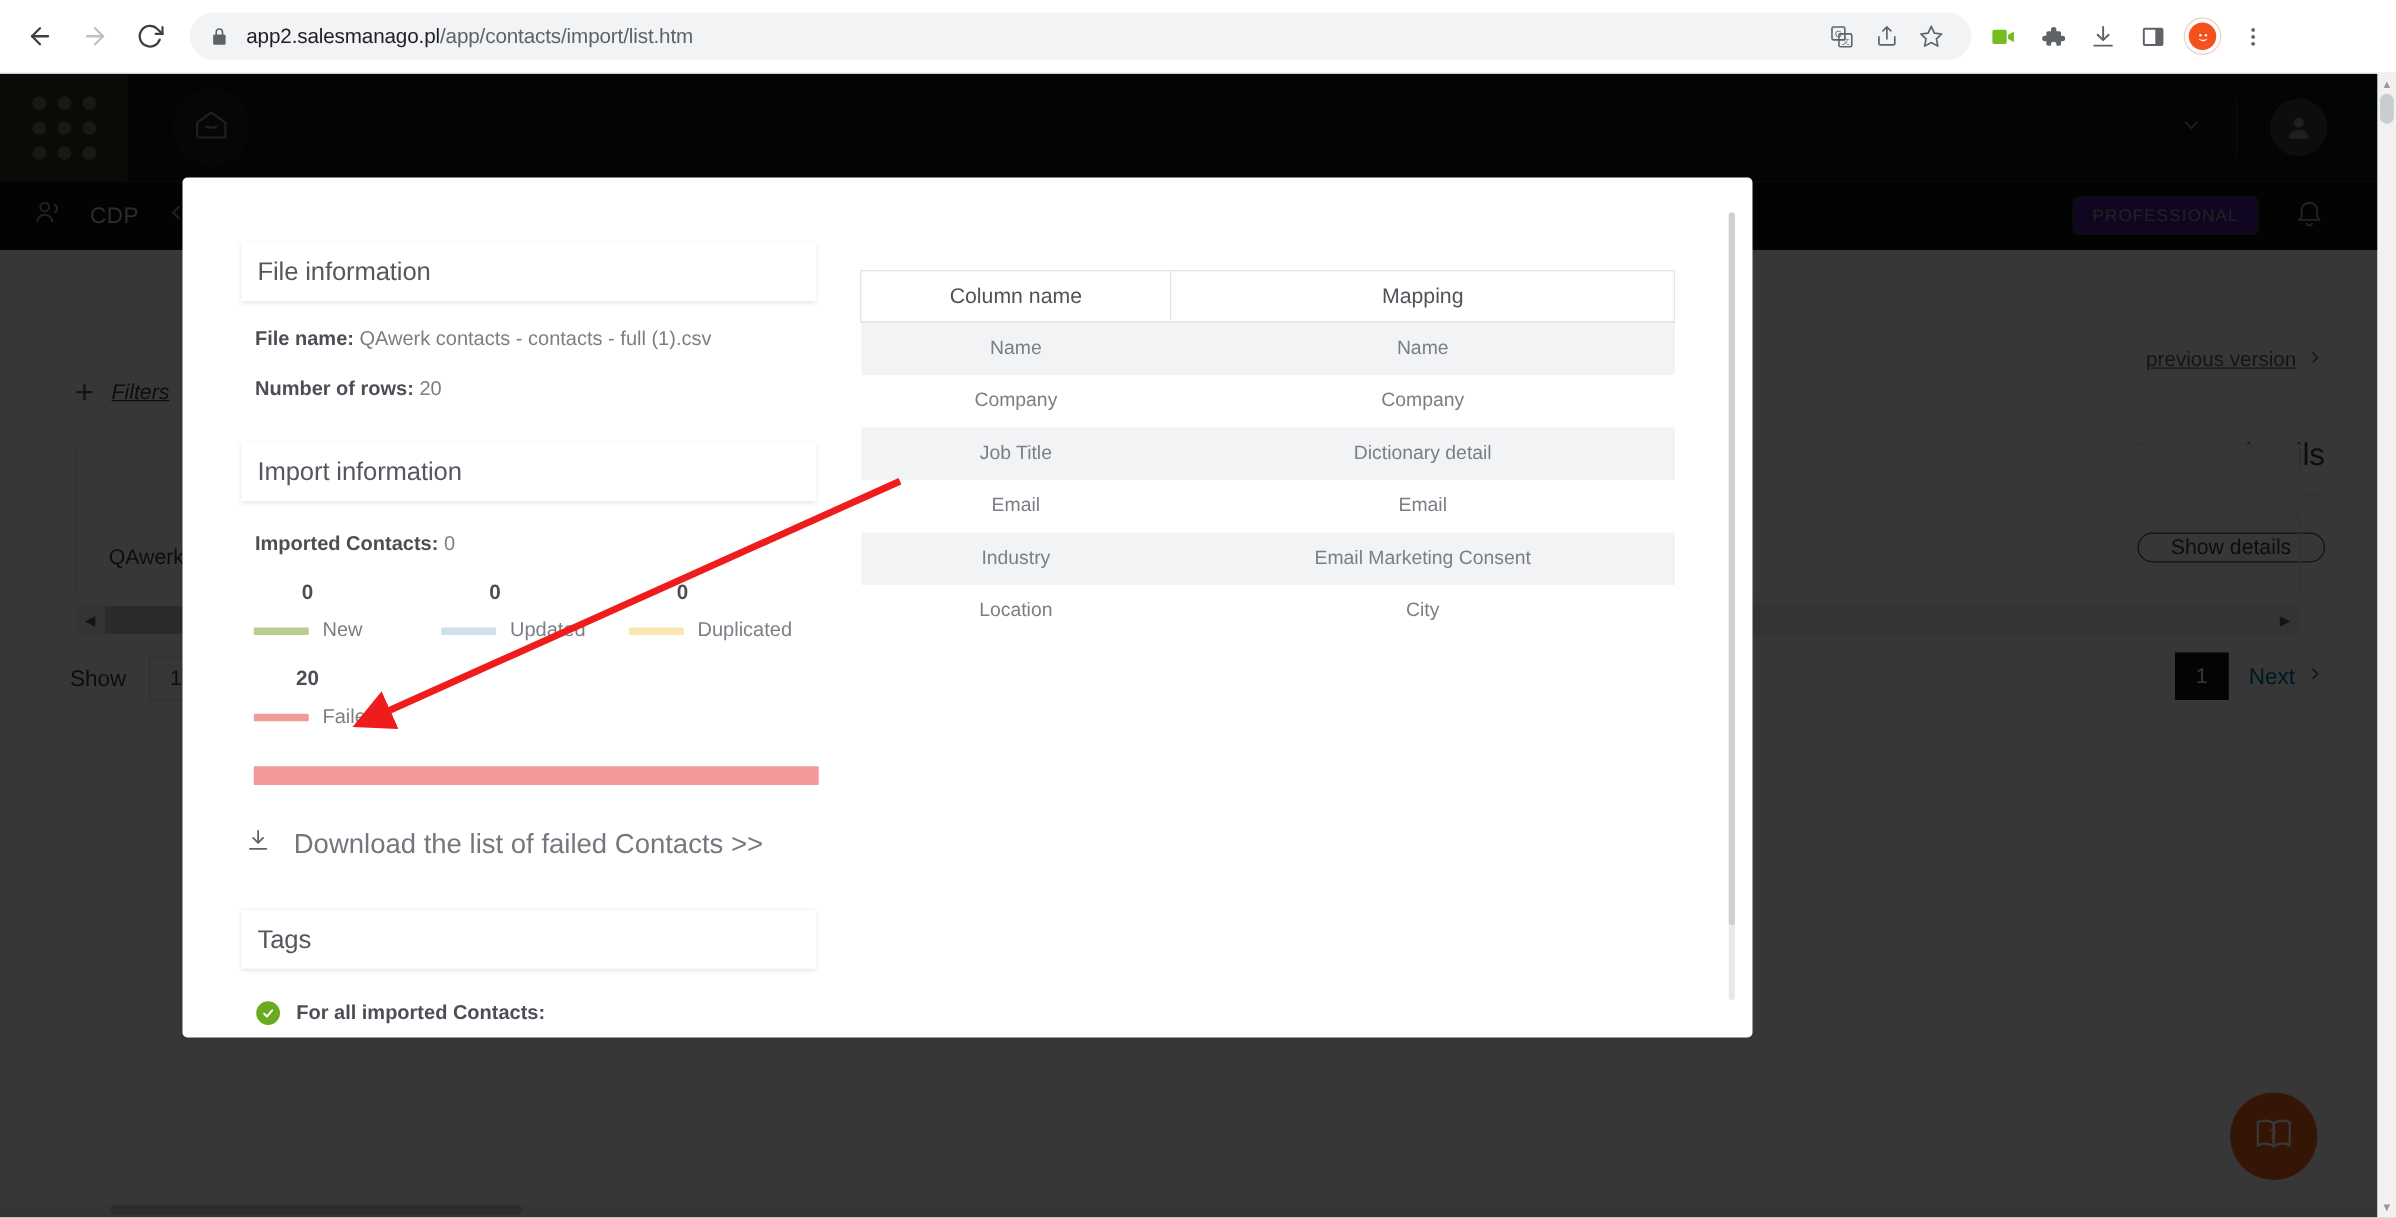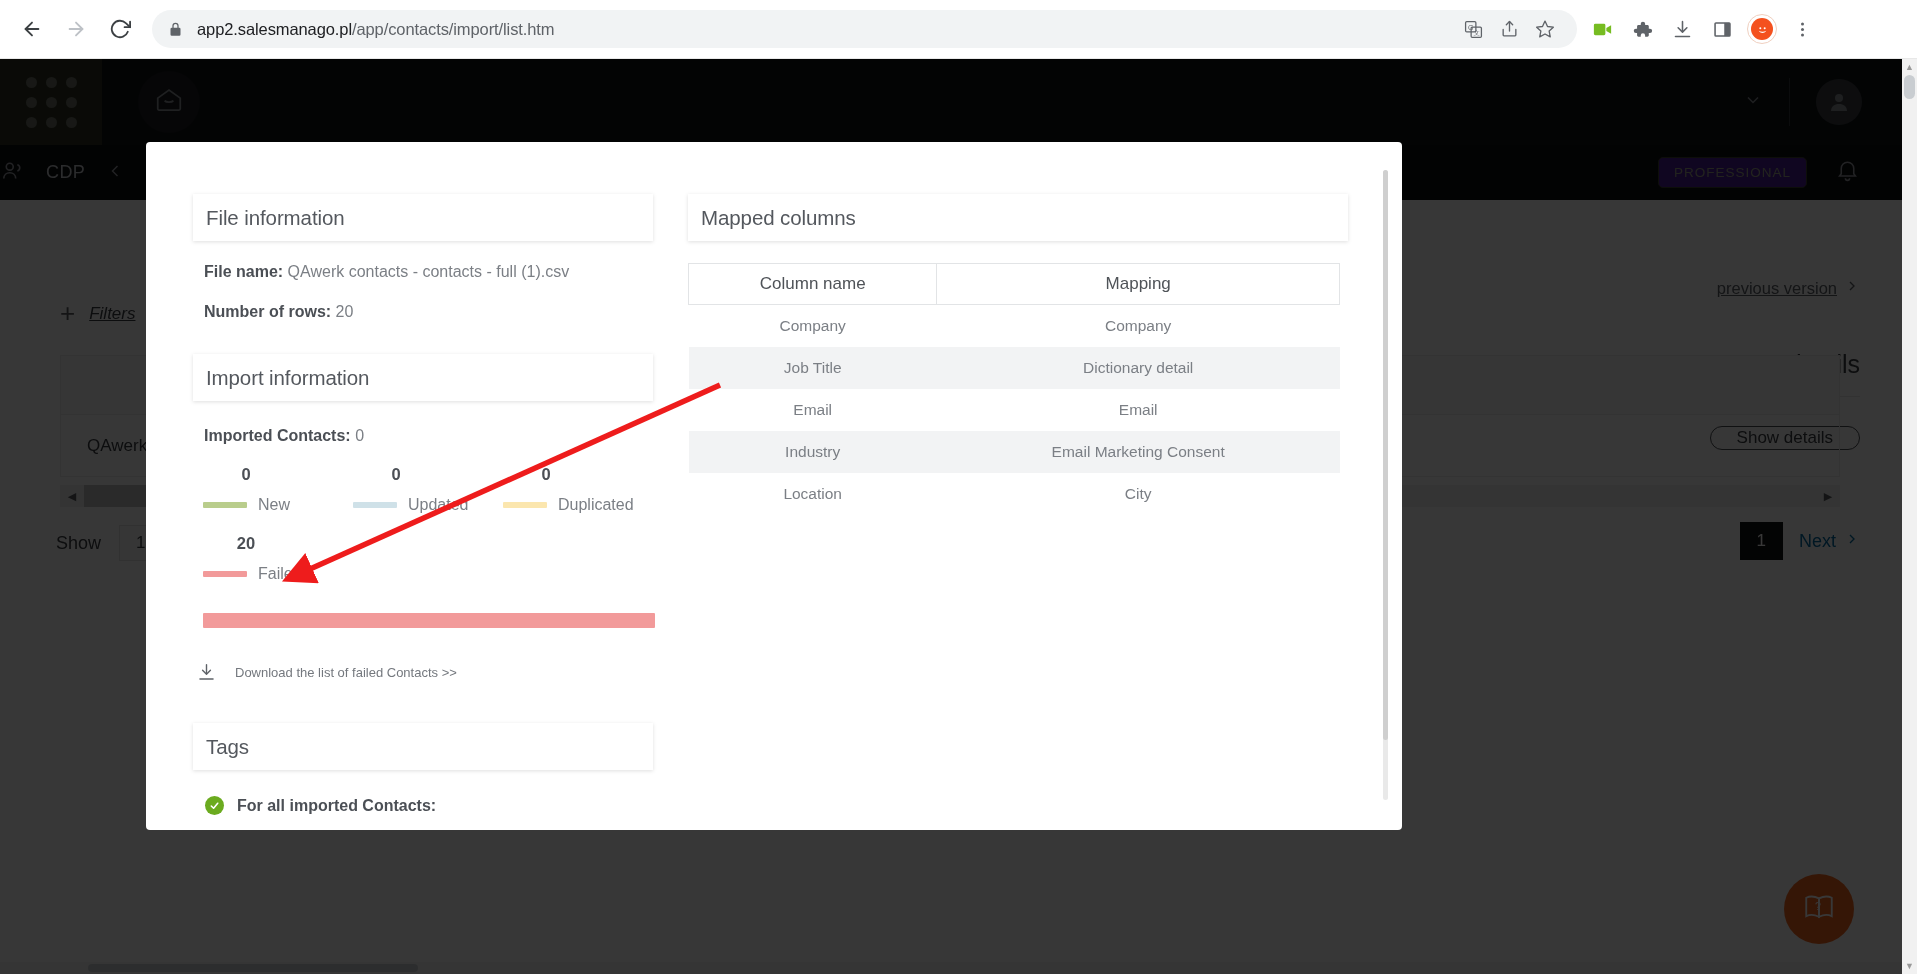--- a/index.html
+++ b/index.html
@@ -100,21 +100,21 @@
   .avatar-circle {
     width:46px; height:46px; border-radius:50%; background:#3b3e43;
     display:flex;align-items:center;justify-content:center;color:#8a8d93;font-size:20px;
   }
 
   .app-subbar {
     position:absolute; top:86px; left:0; width:1902px; height:55px;
     background:#0c0e10; display:flex; align-items:center;
     color:#b9bcc1;
   }
-  .sub-left { display:flex; align-items:center; gap:20px; }
+  .sub-left { display:flex; align-items:center; gap:20px; padding-left: 26px; }
   .cdp-label { font-size:18px; letter-spacing:0.4px; color:#c3c6cb; }
   .sub-right { margin-left:auto; display:flex; align-items:center; gap:28px; padding-right:42px; }
   .plan-badge {
     border:1px solid #3d4031; color:#9aa08a; background:#4c1d95;
     padding: 7px 15px; border-radius: 5px; font-size: 13.5px; letter-spacing:1px;
   }
 
   .app-body { position:absolute; top:141px; left:0; width:1902px; height:774px; background:#fafafa; }
   .version-link {
     position:absolute; right: 42px; top: 78px;
@@ -246,22 +246,22 @@
 
   .legend-row2 { display:flex; margin-top: 20px; padding-left: 10px; }
 
   .fullbar {
     margin-top: 30px; margin-left: 10px;
     width: 452px; height: 15px; border-radius: 1px;
   }
 
   .download-link {
     margin-top: 34px; margin-left: 3px;
-    display:flex; align-items:center; gap: 18px;
-    font-size: 13px; color:#74787e;
+    display:flex; gap: 18px;
+    font-size: 22px; color:#74787e;
   }
   .dl-icon { color:#5d6167; display:flex; }
 
   .tags-head { margin-top: 40px; }
   .tags-line {
     margin-top: 26px; margin-left: 12px;
     display:flex; align-items:center; gap: 13px;
     font-size: 16px; color:#4b4f55; font-weight:700;
   }
   .check-circle {
@@ -604,32 +604,33 @@
                     <polyline points="5 13 10 18 19 7"></polyline>
                   </svg>
               </span>
               <span>For all imported Contacts:</span>
             </div>
           </div>
 
         </div>
 
         <div class="col-right">
-          <div class="panel-head">
-            <h2>Mapped columns</h2>
-          </div>
 
           <table class="map-table">
             <thead>
               <tr>
                 <th>Column name</th>
                 <th>Mapping</th>
               </tr>
             </thead>
             <tbody>
+              <tr class="alt">
+                <td>Name</td>
+                <td>Name</td>
+              </tr>
               <tr>
                 <td>Company</td>
                 <td>Company</td>
               </tr>
               <tr class="alt">
                 <td>Job Title</td>
                 <td>Dictionary detail</td>
               </tr>
               <tr>
                 <td>Email</td>

